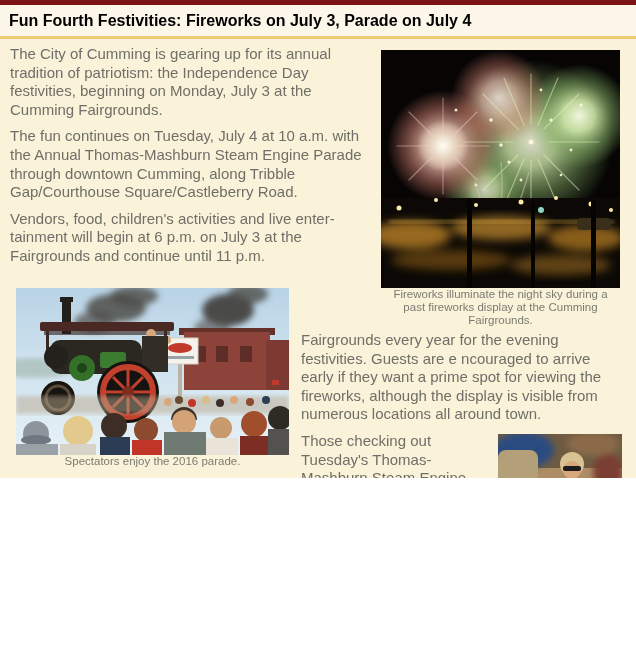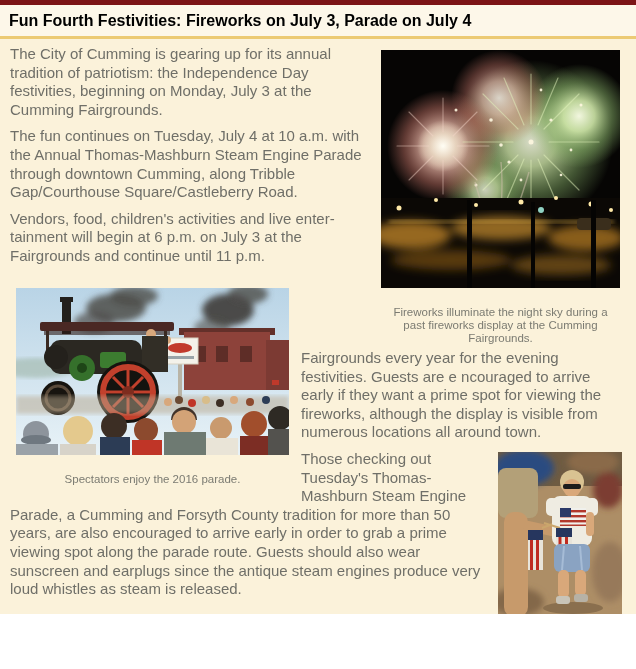--- a/index.html
+++ b/index.html
@@ -1,18 +1,18 @@
 <!DOCTYPE html>
 <html><head>
 <meta charset="utf-8">
 <style>
   html,body{margin:0;padding:0;}
   body{font-family:"Liberation Sans","DejaVu Sans",sans-serif;}
   .page{
-    position:relative;width:636px;height:614px;overflow:hidden;
+    position:relative;width:636px;height:478px;overflow:hidden;
     background:#fbf2da;box-sizing:border-box;
   }
   .topbar{height:5px;background:#7c1416;}
   .header{background:#fdf7e9;border-bottom:3px solid #ecca74;}
   .title{
     margin:0;padding:5px 8px 5px 9px;font-size:16px;font-weight:bold;
     color:#000;line-height:21px;letter-spacing:0;
   }
   .article{
     padding:6px 14px 0 10px;
@@ -20,21 +20,21 @@
   }
   .p{margin:0 0 8px 0;}
   .p.tight{margin-bottom:16px;}
   .fig{display:block;margin:0;}
   .fig svg{display:block;}
   .fig-fireworks{float:right;width:239px;margin:5px 2px 4px 6px;}
   .fig-parade{float:left;width:273px;margin:6px 12px 2px 6px;}
   .fig-child{float:right;width:124px;margin:2px 0 2px 8px;}
   figcaption{
     font-size:11.5px;line-height:13px;text-align:center;
-    color:#7b7b72;margin-top:18px;
+    color:#7b7b72;margin-top:0;
   }
   .link{color:#0000ee;text-decoration:underline;cursor:pointer;}
 </style>
 </head>
 <body>
 
 <div class="page">
   <div class="topbar"></div>
   <header class="header">
     <h1 class="title">Fun Fourth Festivities: Fireworks on July 3, Parade on July 4</h1>

